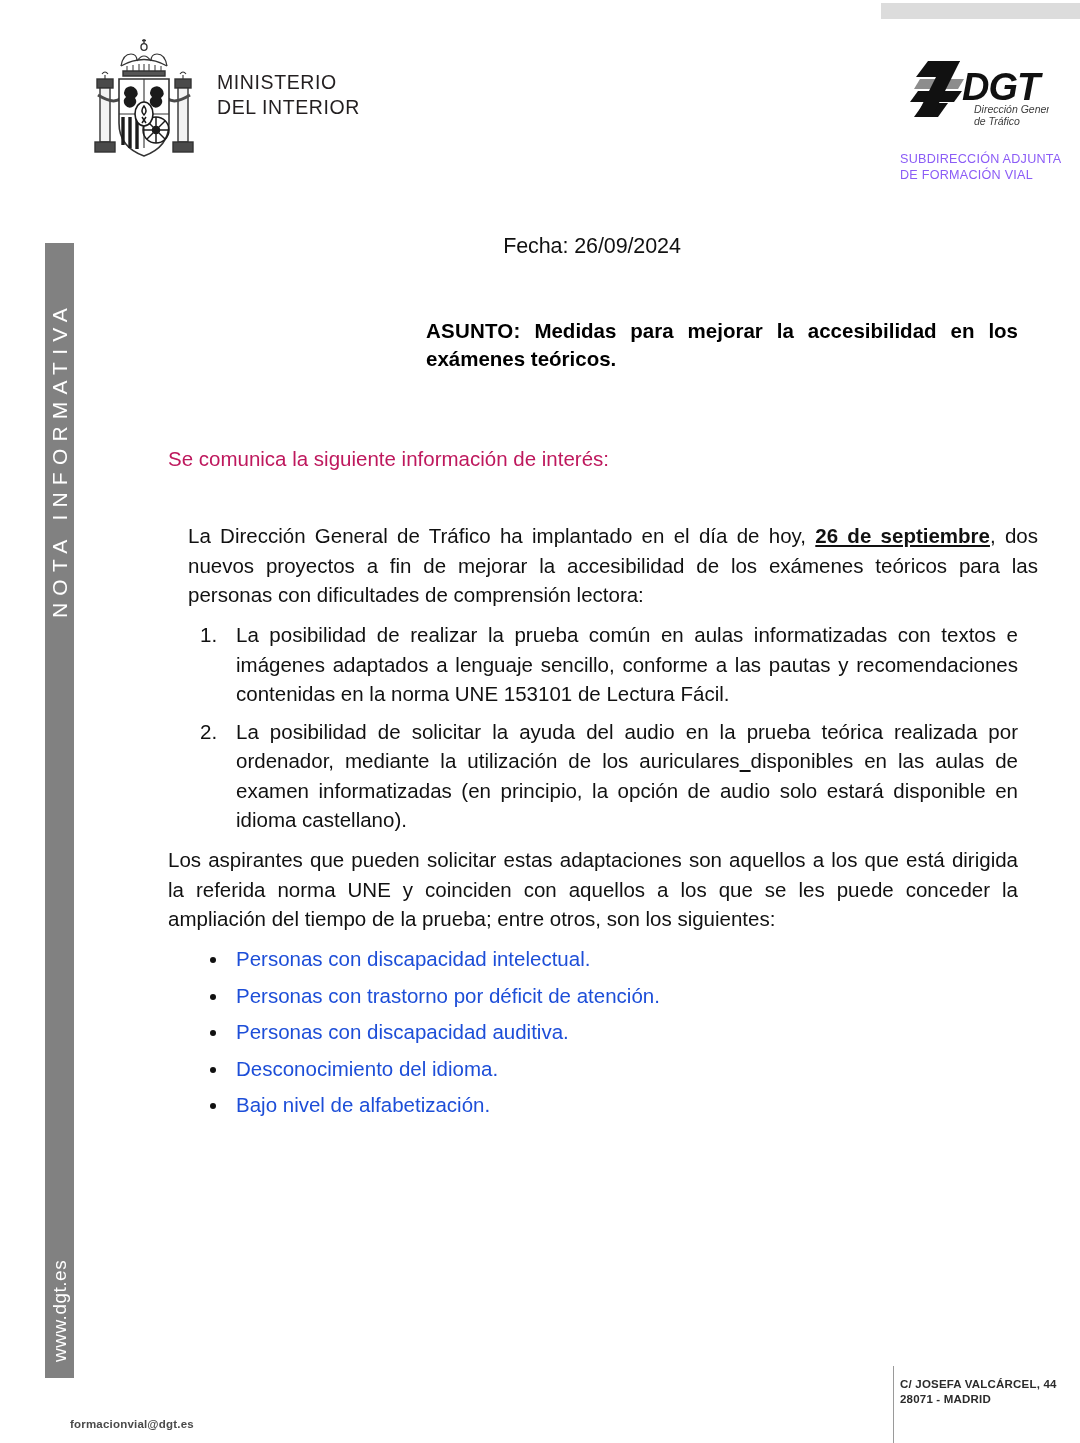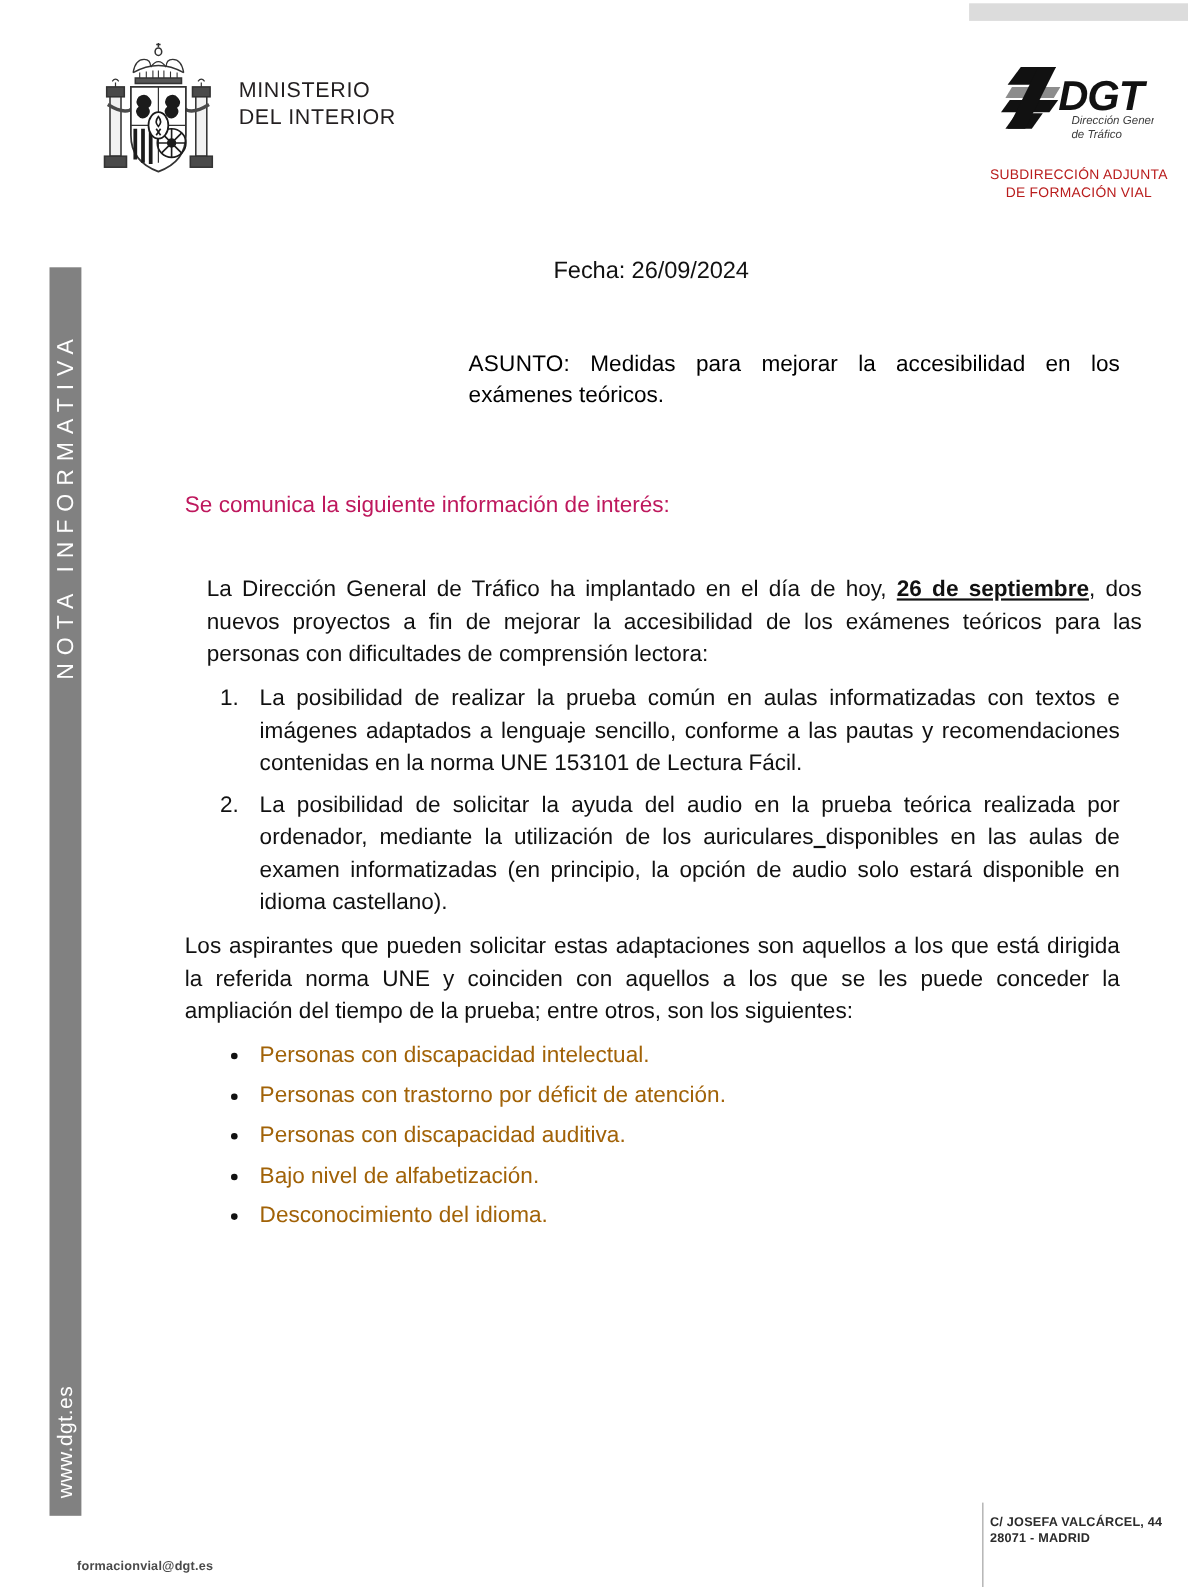--- a/index.html
+++ b/index.html
@@ -65,24 +65,23 @@
   }
   .dgt-logo svg { display: block; }
 
   .subdir {
     position: absolute;
     left: 883px;
     top: 152px;
     font-size: 12.6px;
     line-height: 15.5px;
     letter-spacing: 0.25px;
-    color: #b91c1c;
+    color: #8b5cf6;
     font-weight: 400;
     white-space: pre;
-    text-align: center;
   }
 
   
   .side-tab {
     position: absolute;
     left: 45px;
     top: 243px;
     width: 29px;
     height: 1135px;
     background: #818181;
@@ -141,21 +140,21 @@
     box-sizing: border-box;
   }
 
   .asunto {
     position: absolute;
     left: 258px;
     top: 317px;
     width: 592px;
     font-size: 20.5px;
     line-height: 28px;
-    font-weight: normal;
+    font-weight: bold;
     text-align: justify;
     color: #000;
   }
   .asunto .lead { letter-spacing: 0.2px; }
 
   .p-intro {
     position: absolute;
     left: 0;
     top: 444px;
     width: 850px;
@@ -221,21 +220,21 @@
     left: 0;
     top: 944px;
     width: 850px;
   }
   .bul-item {
     position: relative;
     padding-left: 68px;
     font-size: 20.5px;
     line-height: 29.5px;
     text-align: justify;
-    color: #a16207;
+    color: #1d4ed8;
     margin-bottom: 7px;
   }
   .bul-item > .dot {
     position: absolute;
     left: 42px;
     top: 13px;
     width: 6px;
     height: 6px;
     background: #111;
     border-radius: 50%;
@@ -394,25 +393,25 @@
     <div class="bul-item">
       <span class="dot"></span>
       <span>Personas con trastorno por déficit de atención.</span>
     </div>
     <div class="bul-item">
       <span class="dot"></span>
       <span>Personas con discapacidad auditiva.</span>
     </div>
     <div class="bul-item">
       <span class="dot"></span>
-      <span>Bajo nivel de alfabetización.</span>
+      <span>Desconocimiento del idioma.</span>
     </div>
     <div class="bul-item">
       <span class="dot"></span>
-      <span>Desconocimiento del idioma.</span>
+      <span>Bajo nivel de alfabetización.</span>
     </div>
   </div>
 </div>
 
 <div class="footer-rule"></div>
 <div class="footer-addr"><span>C/ JOSEFA VALCÁRCEL, 44</span>
 <span>28071 - MADRID</span></div>
 <div class="footer-mail">formacionvial@dgt.es</div>
 
 </body></html>

